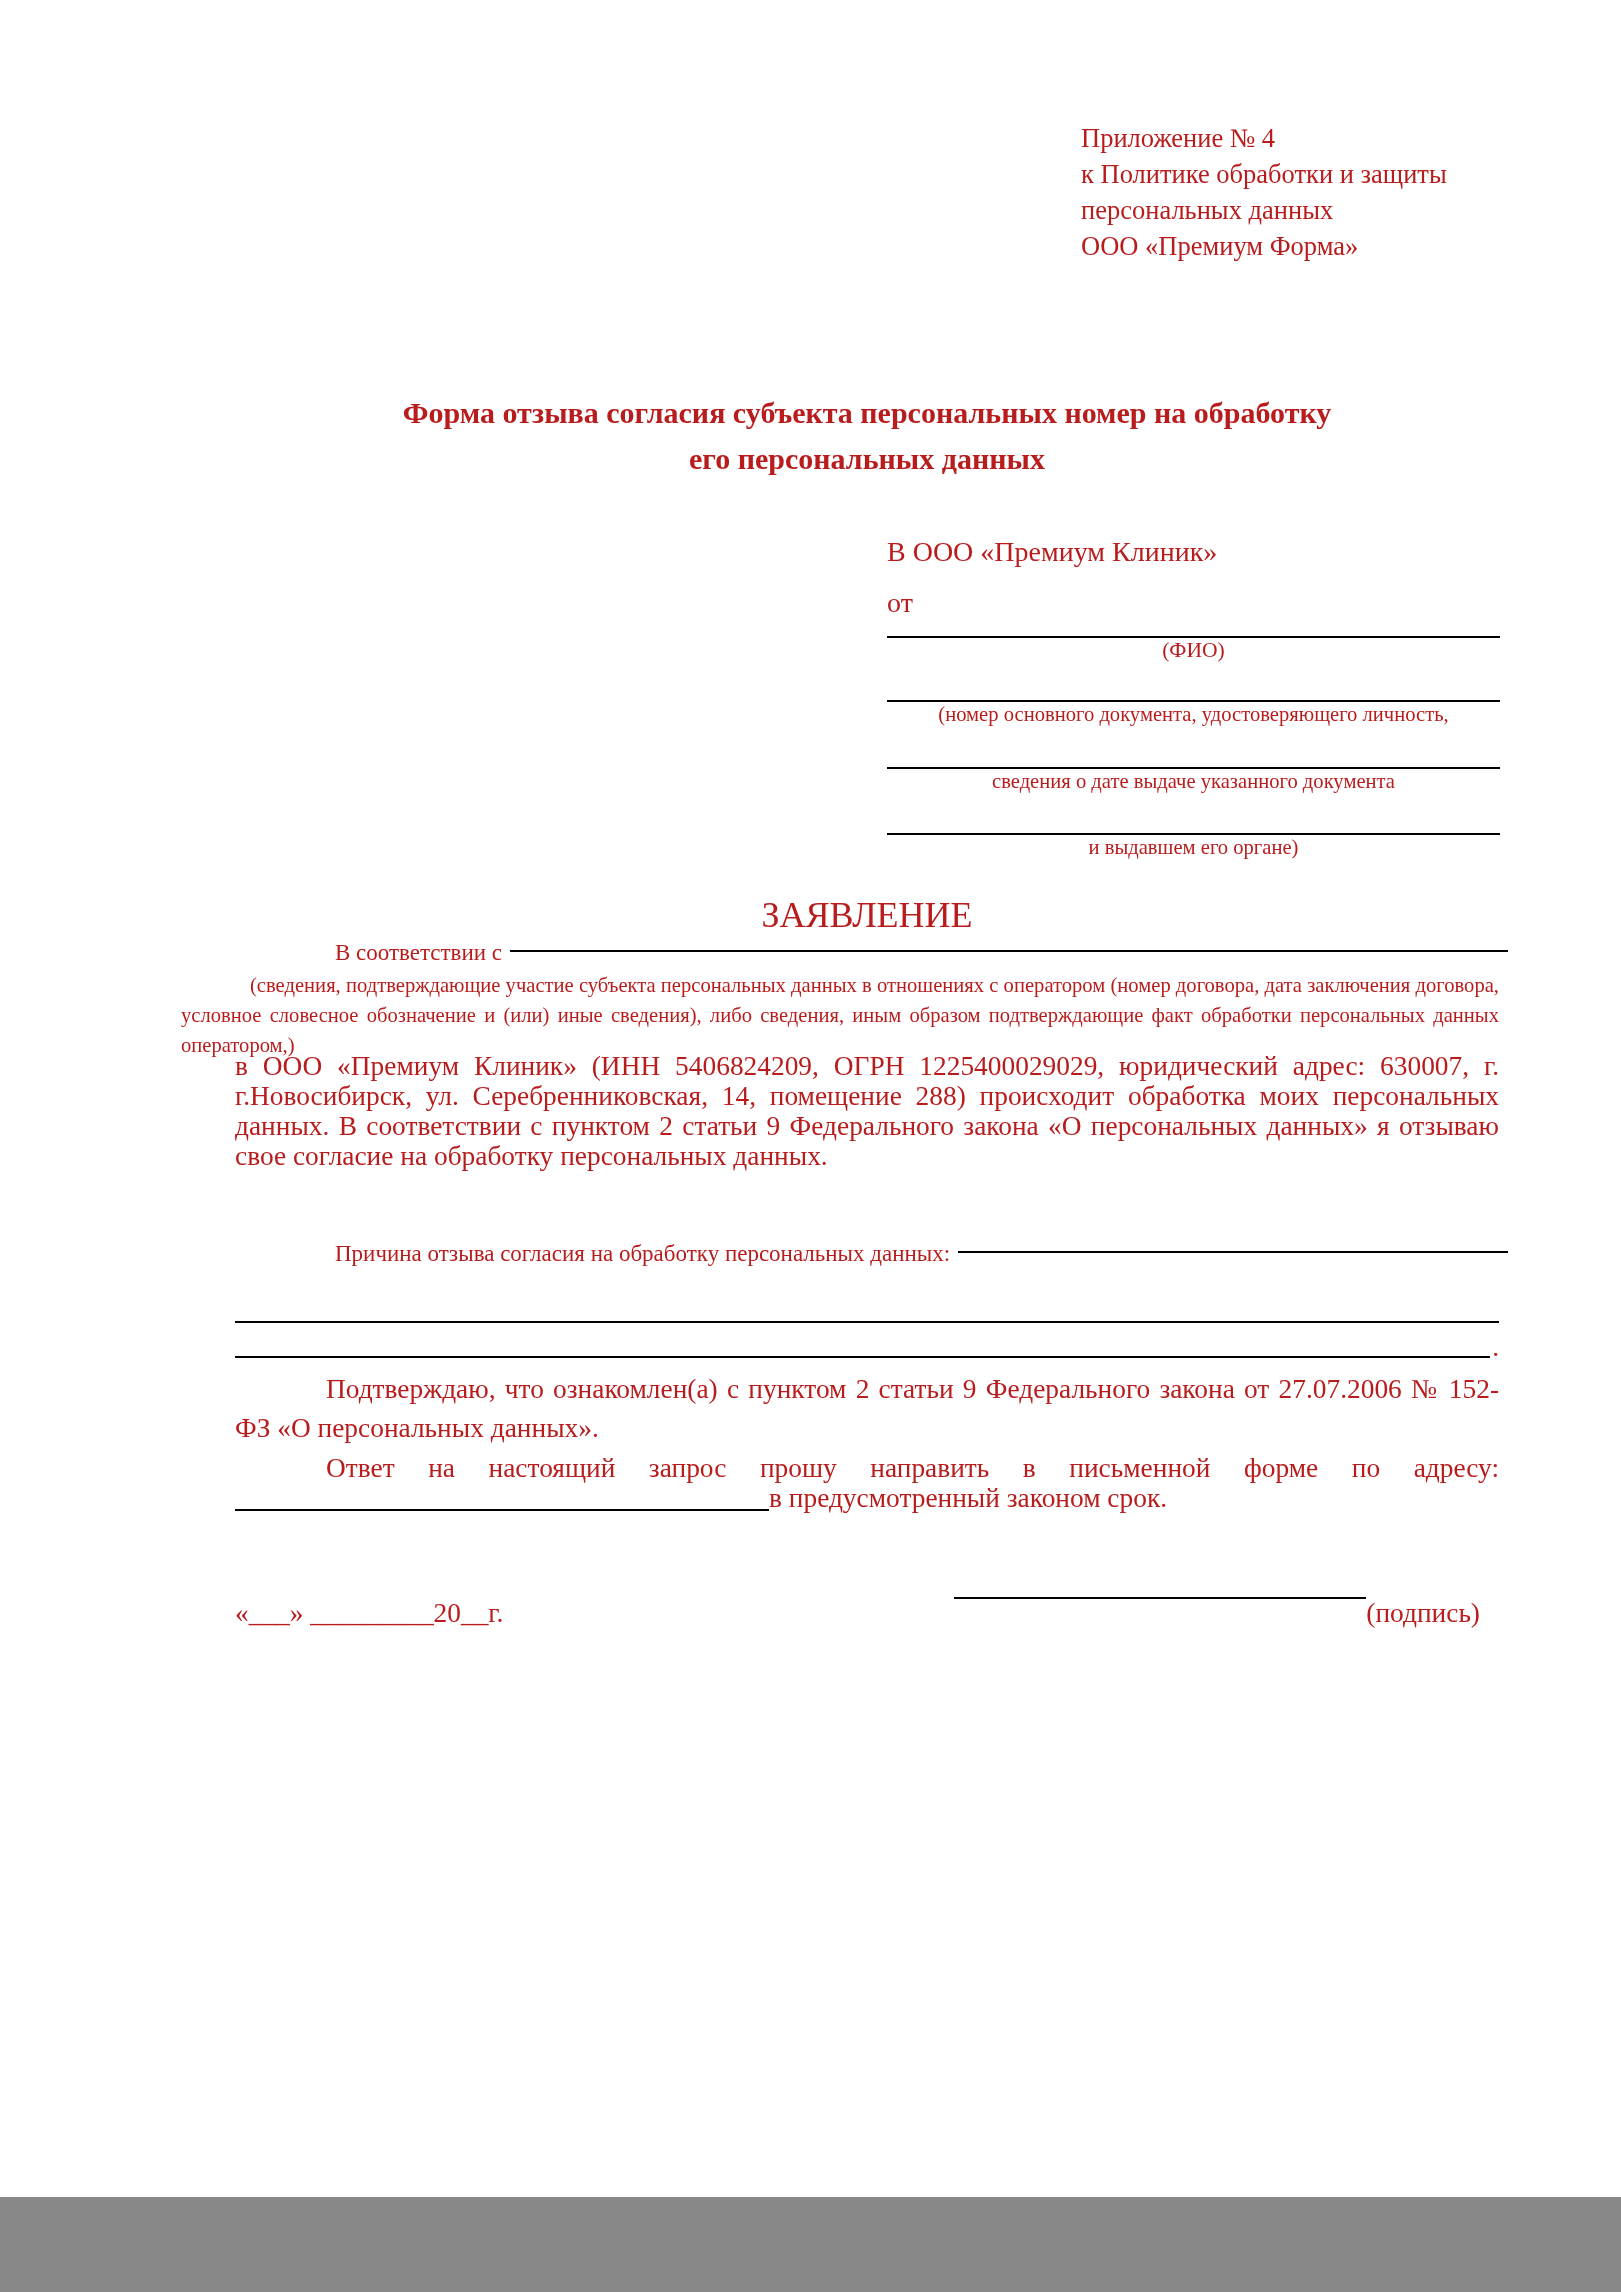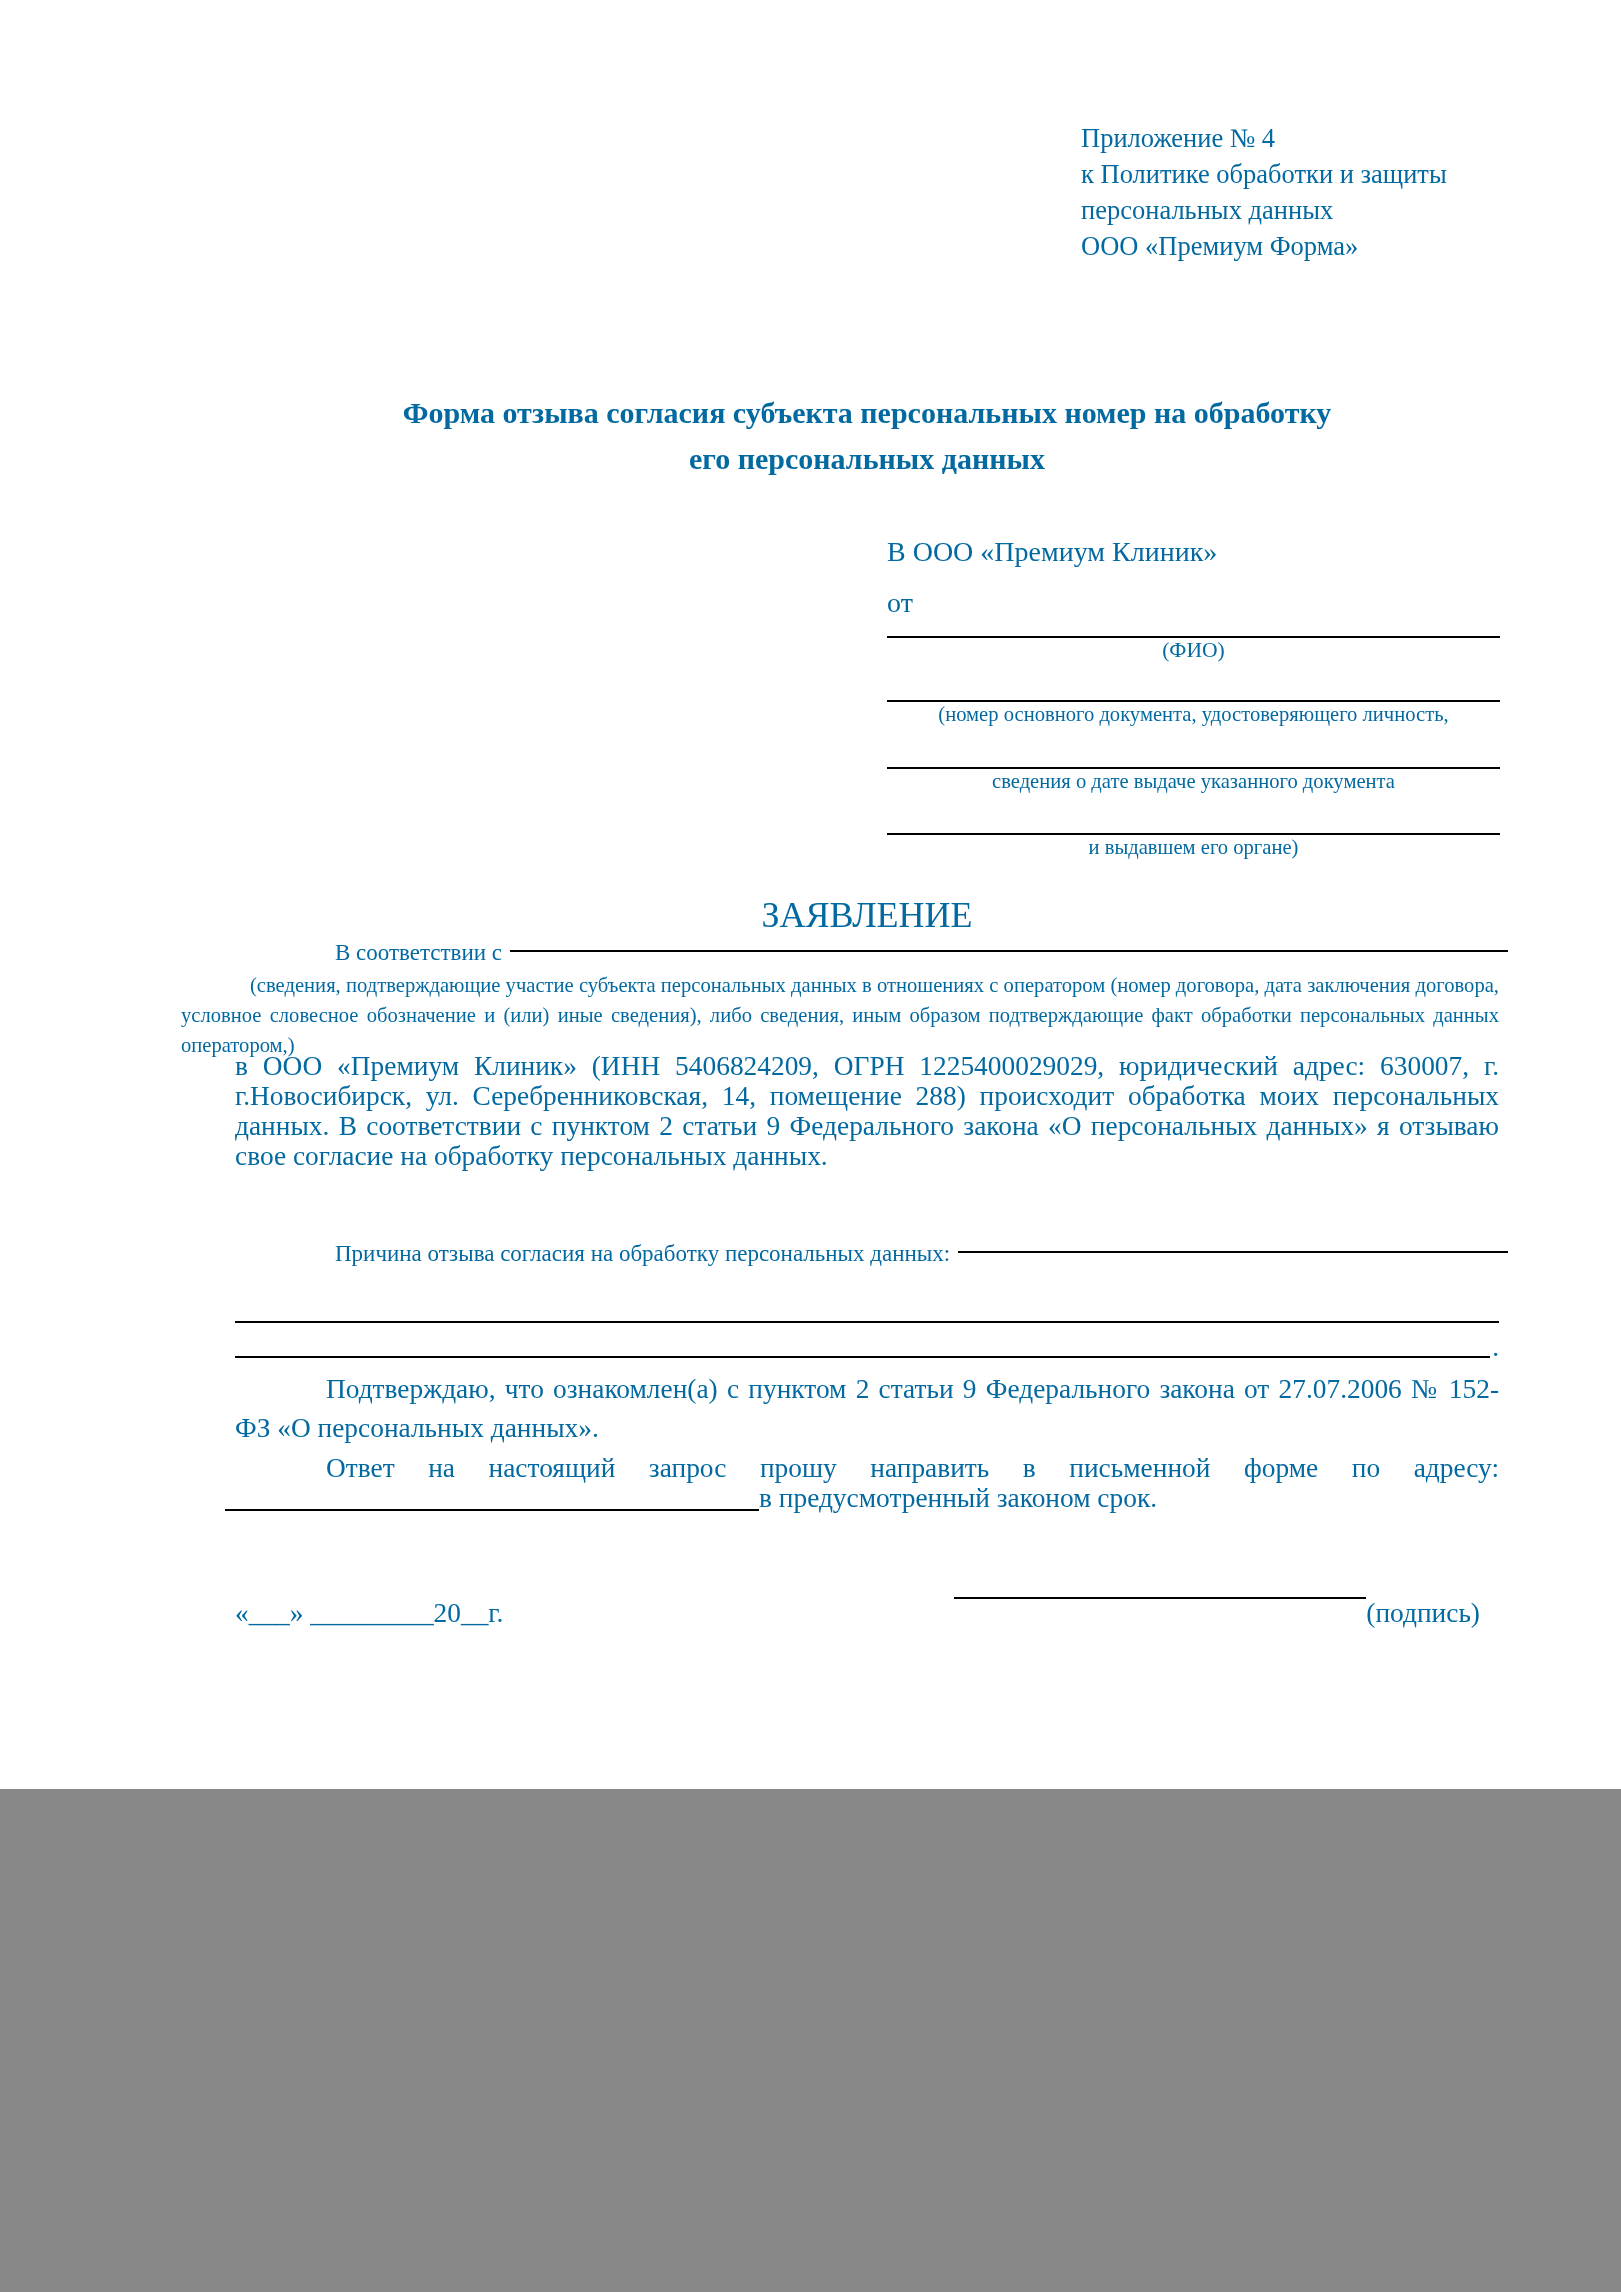--- a/index.html
+++ b/index.html
@@ -3,24 +3,24 @@
 <meta charset="utf-8">
 <style>
   html, body {
     margin: 0;
     padding: 0;
     background: #888;
   }
   .page {
     position: relative;
     width: 1621px;
-    height: 1789px;
+    height: 2197px;
     margin: 0 auto;
     background: #ffffff;
-    color: #0369a1;
+    color: #b91c1c;
     font-family: "Liberation Serif", "DejaVu Serif", serif;
     overflow: hidden;
   }
 
   
   .appendix {
     position: absolute;
     left: 1081px;
     top: 120px;
     font-size: 26.5px;
@@ -148,21 +148,21 @@
     top: 1449px;
     width: 1264px;
     font-size: 27.4px;
     line-height: 39px;
     text-align: justify;
     text-align-last: justify;
     text-indent: 91px;
   }
   .reply-line2 {
     position: absolute;
-    left: 225px;
+    left: 235px;
     top: 1482px;
     width: 1264px;
     display: flex;
     align-items: flex-end;
     font-size: 27.4px;
     line-height: 33px;
   }
   .reply-line2 .address-blank {
     flex: 0 0 534px;
     border-bottom: 2.9px solid #000;

